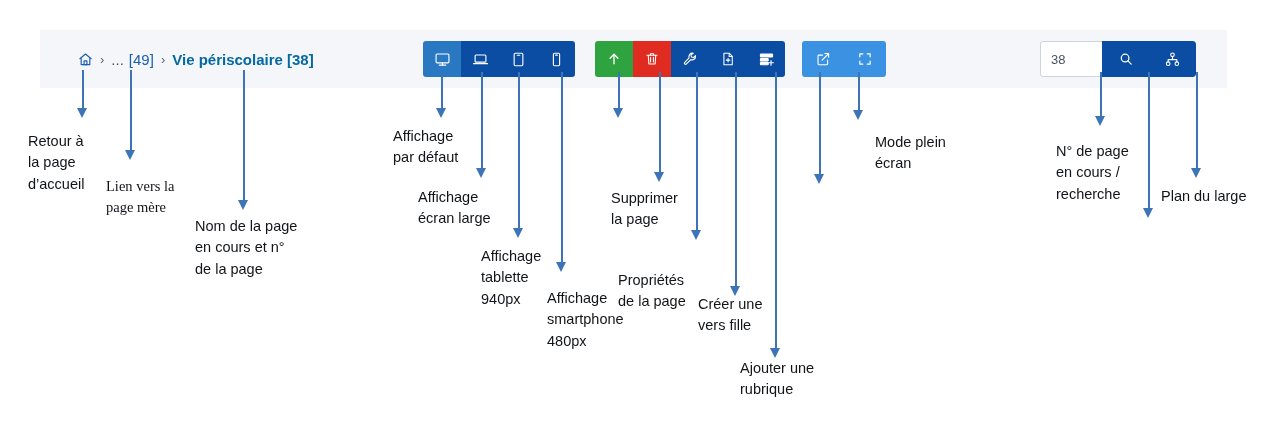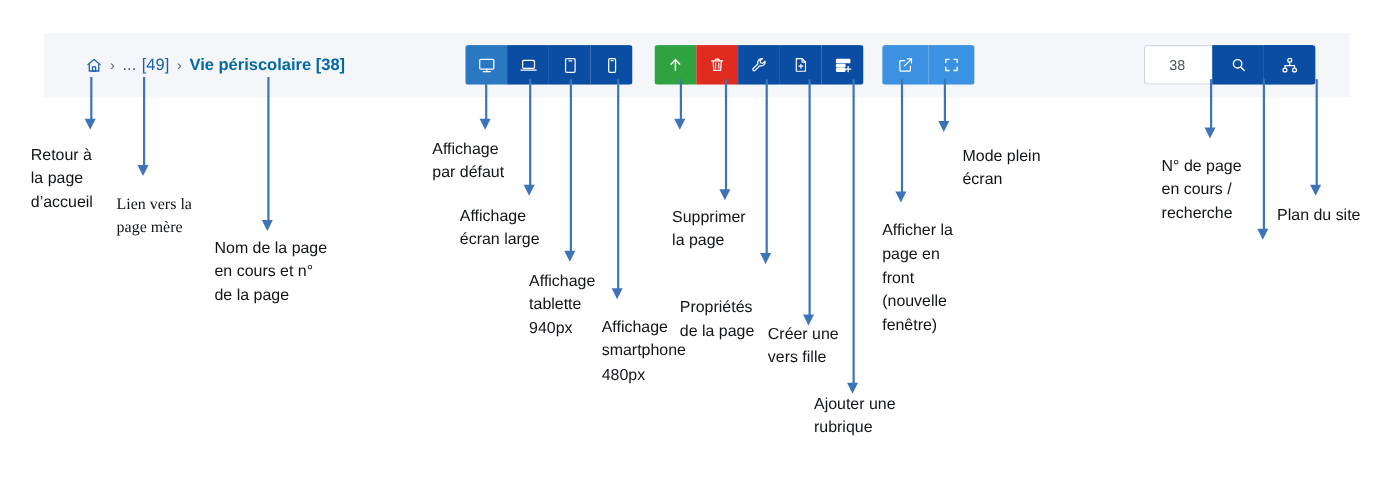--- a/index.html
+++ b/index.html
@@ -100,21 +100,21 @@
     width: 62px;
     height: 36px;
     box-sizing: border-box;
     border: 1px solid #ced4de;
     border-right: none;
     border-radius: 3px 0 0 3px;
     background: #ffffff;
     color: #4a5361;
     font-family: "Liberation Sans", sans-serif;
     font-size: 13px;
-    padding: 0 22px;
+    padding: 0 10px;
     outline: none;
   }
   .g-search { display: flex; }
   .g-search .tb-btn { width: 47px; }
   .g-search .tb-btn:first-of-type { border-radius: 0; }
   .g-search .tb-btn:last-child { border-radius: 0 3px 3px 0; }
 
   
   .arrow {
     position: absolute;
@@ -396,26 +396,21 @@
 
   <div class="note" style="left:611px;  top:188px;">Supprimer
 la page</div>
   <div class="note" style="left:618px;  top:246px;margin-top:24px;">Propriétés
 de la page</div>
   <div class="note" style="left:698px;  top:294px;">Créer une
 vers fille</div>
   <div class="note" style="left:740px;  top:358px;">Ajouter une
 rubrique</div>
 
-  <div class="note" style="left:802px;  top:200px;">Afficher la
-page en
-front
-(nouvelle
-fenêtre)</div>
   <div class="note" style="left:855px;  top:132px;margin-left:20px;">Mode plein
 écran</div>
 
   <div class="note" style="left:1056px; top:141px;">N° de page
 en cours /
 recherche</div>
-  <div class="note" style="left:1161px; top:186px;">Plan du site</div>
+  <div class="note" style="left:1161px; top:186px;">Plan du large</div>
 
 </div>
 
 </body></html>

